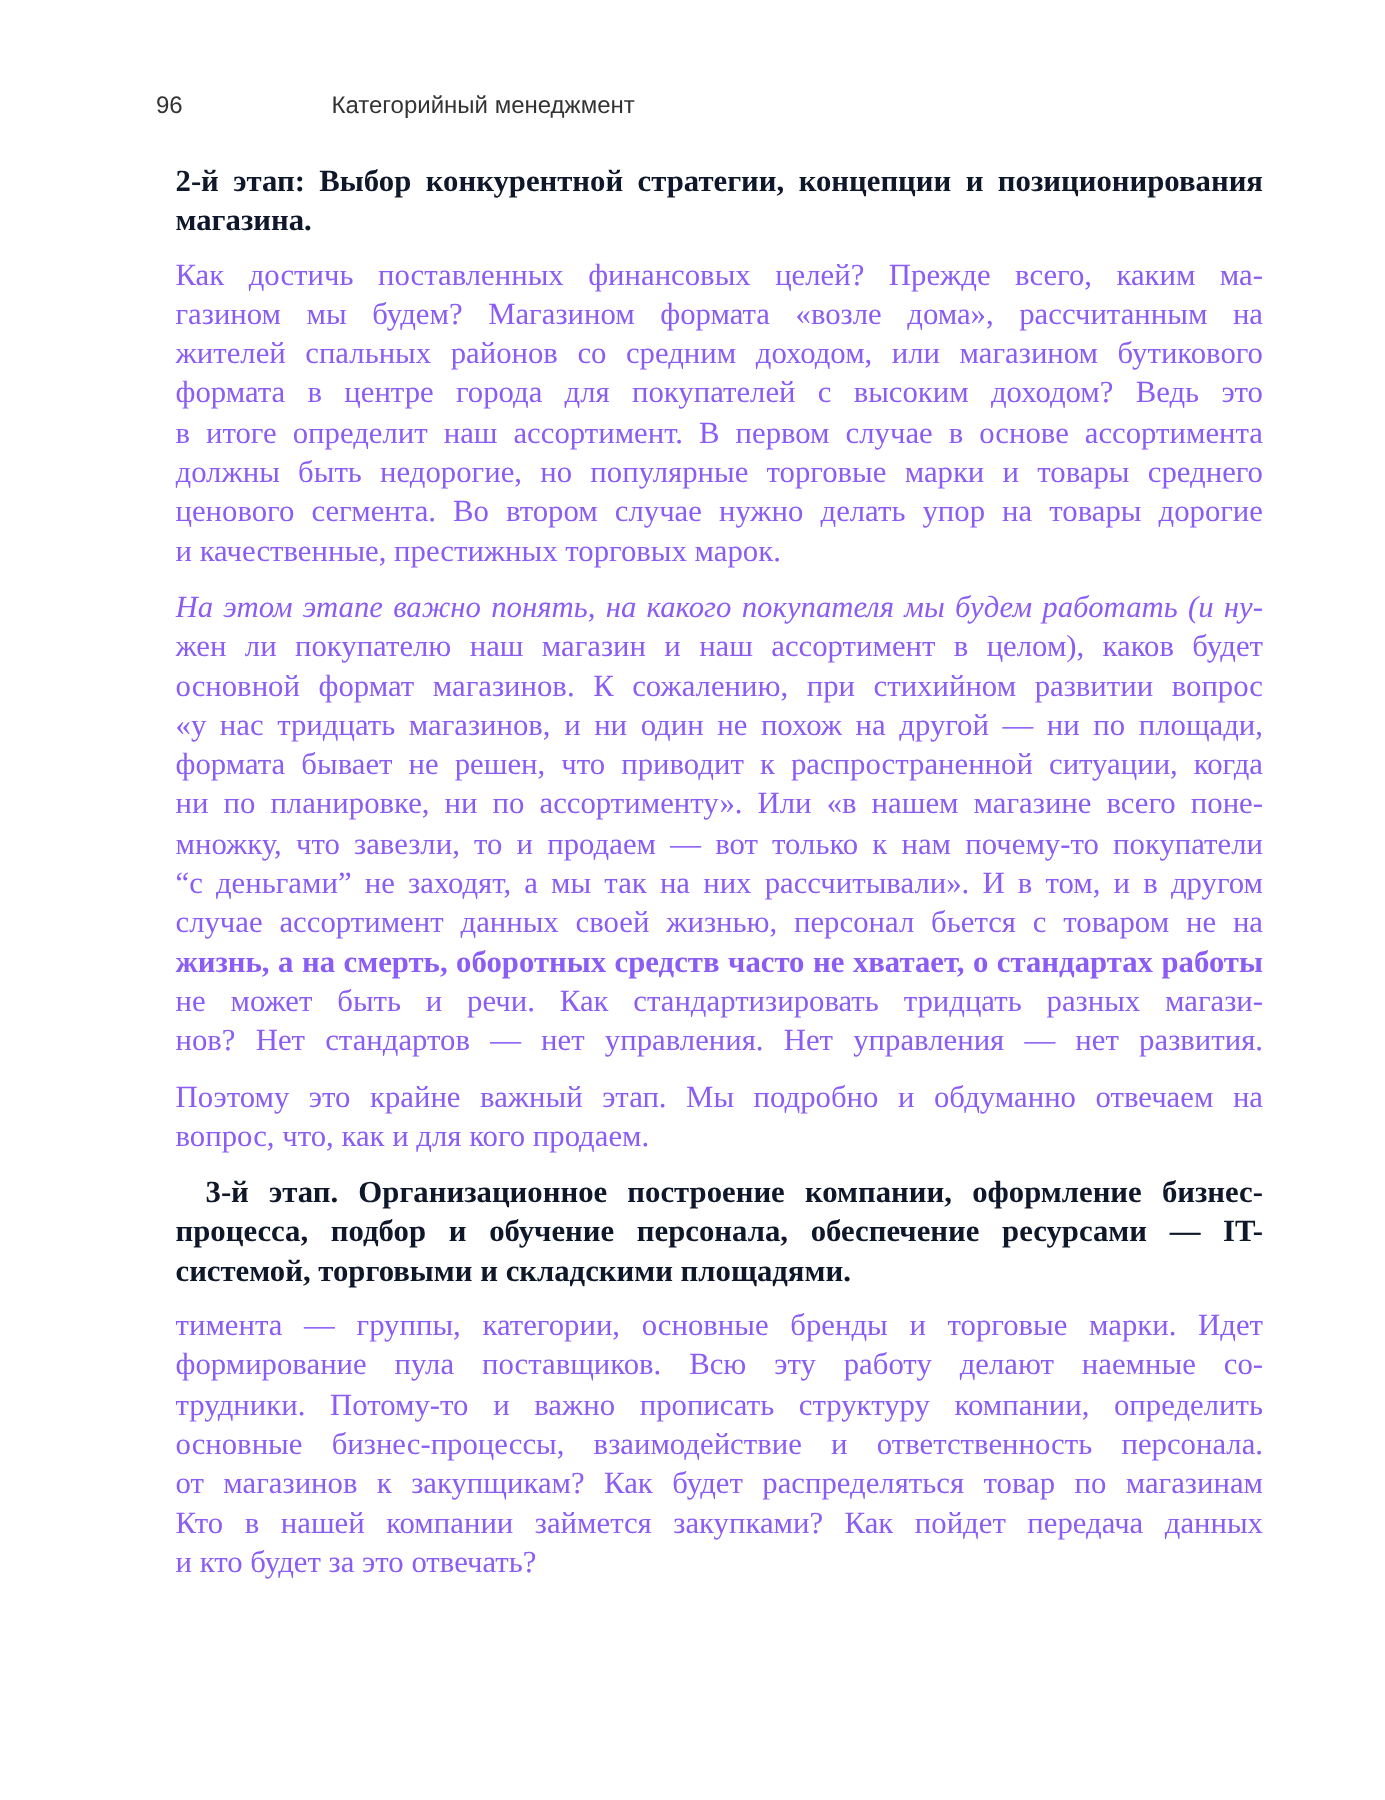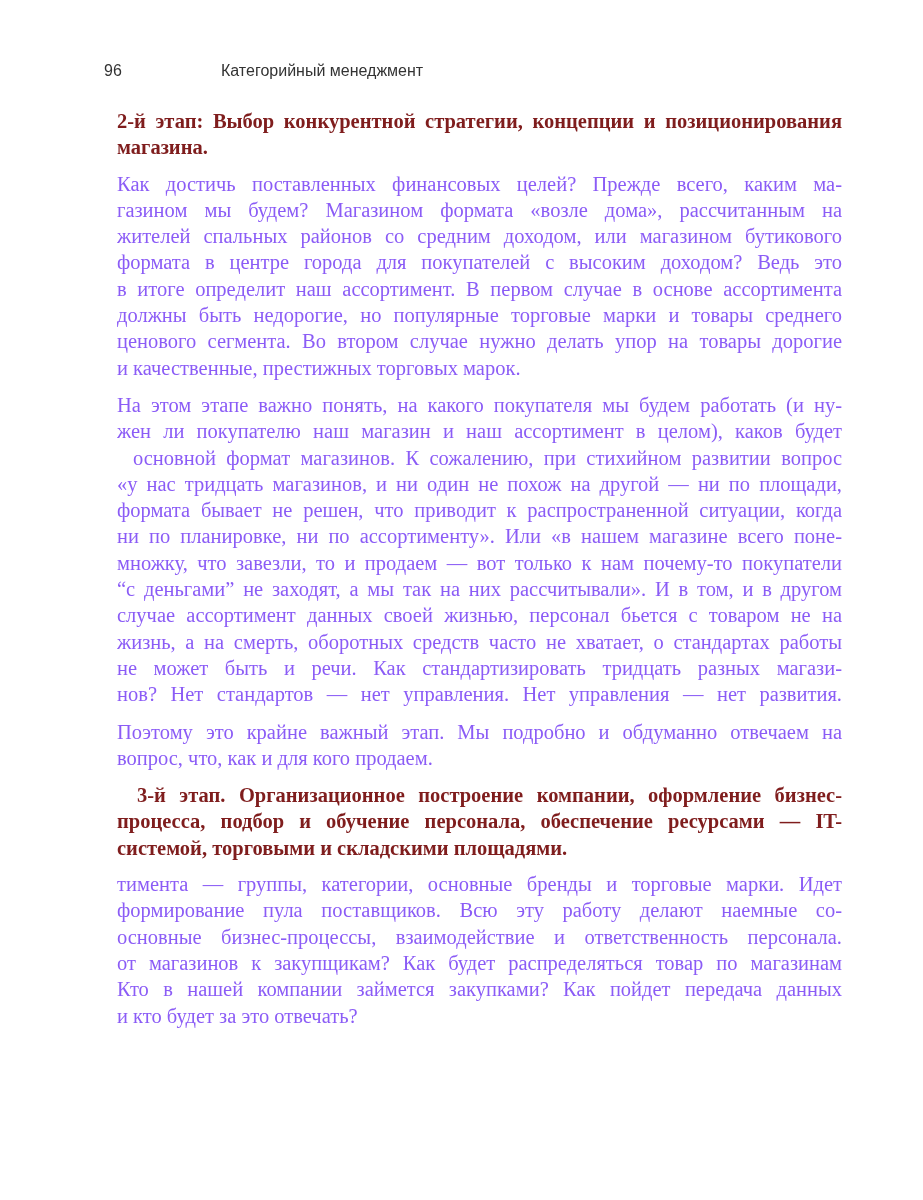--- a/index.html
+++ b/index.html
@@ -3,21 +3,21 @@
 <meta charset="utf-8">
 <style>
   html, body { margin: 0; padding: 0; background: #ffffff; }
   body { width: 923px; height: 1200px; position: relative; overflow: hidden; }
   .page-header { position: absolute; top: 62px; left: 16px; width: 923px; height: 24px; }
   .page-number { position: absolute; left: 88px; top: 0; font-family: "Liberation Sans", sans-serif; font-size: 16px; color: #333; }
   .running-title { position: absolute; left: 205px; top: 0; font-family: "Liberation Sans", sans-serif; font-size: 16px; color: #333; }
   .content { position: absolute; left: 117px; top: 108px; width: 725px; }
   .line { display: block; height: 26.3px; line-height: 26.3px; white-space: nowrap; text-align: justify; text-align-last: justify; font-family: "Liberation Serif", serif; font-size: 20.5px; color: #8b5cf6; }
   .line.last { text-align-last: left; }
-  .heading .line { font-weight: bold; color: #7f1d1d; font-size: 20.5px; }
+  .heading .line { font-weight: bold; color: #0f172a; font-size: 20.5px; }
   .block { margin-bottom: 11px; }
   .heading { margin-bottom: 10px; }
 </style>
 </head>
 <body>
 
 <div class="page-header">
   <span class="page-number">96</span>
   <span class="running-title">Категорийный менеджмент</span>
 </div>
@@ -34,46 +34,47 @@
     <span class="line" style="white-space: normal; overflow: hidden;">газином мы будем? Магазином формата «возле дома», рассчитанным на</span>
     <span class="line" style="white-space: normal; overflow: hidden;">жителей спальных районов со средним доходом, или магазином бутикового</span>
     <span class="line" style="white-space: normal; overflow: hidden;">формата в центре города для покупателей с высоким доходом? Ведь это</span>
     <span class="line" style="white-space: normal; overflow: hidden;">в итоге определит наш ассортимент. В первом случае в основе ассортимента</span>
     <span class="line" style="white-space: normal; overflow: hidden;">должны быть недорогие, но популярные торговые марки и товары среднего</span>
     <span class="line" style="white-space: normal; overflow: hidden;">ценового сегмента. Во втором случае нужно делать упор на товары дорогие</span>
     <span class="line last">и качественные, престижных торговых марок.</span>
   </div>
 
   <div class="block">
-    <span class="line" style="white-space: normal; overflow: hidden;">На этом этапе важно понять, на какого покупателя мы будем работать (и ну-</span>
+    <span class="line" style="white-space: normal; overflow: hidden; font-style: italic;">На этом этапе важно понять, на какого покупателя мы будем работать (и ну-</span>
     <span class="line" style="white-space: normal; overflow: hidden;">жен ли покупателю наш магазин и наш ассортимент в целом), каков будет</span>
-    <span class="line" style="white-space: normal; overflow: hidden; margin-left: 16px;">основной формат магазинов. К сожалению, при стихийном развитии вопрос</span>
+    <span class="line" style="white-space: normal; overflow: hidden;">основной формат магазинов. К сожалению, при стихийном развитии вопрос</span>
     <span class="line" style="white-space: normal; overflow: hidden;">«у нас тридцать магазинов, и ни один не похож на другой — ни по площади,</span>
     <span class="line" style="white-space: normal; overflow: hidden;">формата бывает не решен, что приводит к распространенной ситуации, когда</span>
     <span class="line" style="white-space: normal; overflow: hidden;">ни по планировке, ни по ассортименту». Или «в нашем магазине всего поне-</span>
     <span class="line" style="white-space: normal; overflow: hidden;">множку, что завезли, то и продаем — вот только к нам почему-то покупатели</span>
     <span class="line" style="white-space: normal; overflow: hidden;">“с деньгами” не заходят, а мы так на них рассчитывали». И в том, и в другом</span>
     <span class="line" style="white-space: normal; overflow: hidden;">случае ассортимент данных своей жизнью, персонал бьется с товаром не на</span>
-    <span class="line" style="white-space: normal; overflow: hidden;">жизнь, а на смерть, оборотных средств часто не хватает, о стандартах работы</span>
+    <span class="line" style="white-space: normal; overflow: hidden; font-weight: bold;">жизнь, а на смерть, оборотных средств часто не хватает, о стандартах работы</span>
     <span class="line" style="white-space: normal; overflow: hidden;">не может быть и речи. Как стандартизировать тридцать разных магази-</span>
     <span class="line" style="white-space: normal; overflow: hidden;">нов? Нет стандартов — нет управления. Нет управления — нет развития.</span>
   </div>
 
   <div class="block">
     <span class="line" style="white-space: normal; overflow: hidden;">Поэтому это крайне важный этап. Мы подробно и обдуманно отвечаем на</span>
     <span class="line last">вопрос, что, как и для кого продаем.</span>
   </div>
 
   <div class="heading">
     <span class="line" style="white-space: normal; overflow: hidden; margin-left: 20px;">3-й этап. Организационное построение компании, оформление бизнес-</span>
     <span class="line" style="white-space: normal; overflow: hidden;">процесса, подбор и обучение персонала, обеспечение ресурсами — IT-</span>
     <span class="line last">системой, торговыми и складскими площадями.</span>
   </div>
 
   <div class="block">
     <span class="line" style="white-space: normal; overflow: hidden;">тимента — группы, категории, основные бренды и торговые марки. Идет</span>
     <span class="line" style="white-space: normal; overflow: hidden;">формирование пула поставщиков. Всю эту работу делают наемные со-</span>
+    <span class="line" style="white-space: normal; overflow: hidden;">трудники. Потому-то и важно прописать структуру компании, определить</span>
     <span class="line" style="white-space: normal; overflow: hidden;">основные бизнес-процессы, взаимодействие и ответственность персонала.</span>
     <span class="line" style="white-space: normal; overflow: hidden;">от магазинов к закупщикам? Как будет распределяться товар по магазинам</span>
     <span class="line" style="white-space: normal; overflow: hidden;">Кто в нашей компании займется закупками? Как пойдет передача данных</span>
     <span class="line last">и кто будет за это отвечать?</span>
   </div>
 </div>
 
 </body></html>

